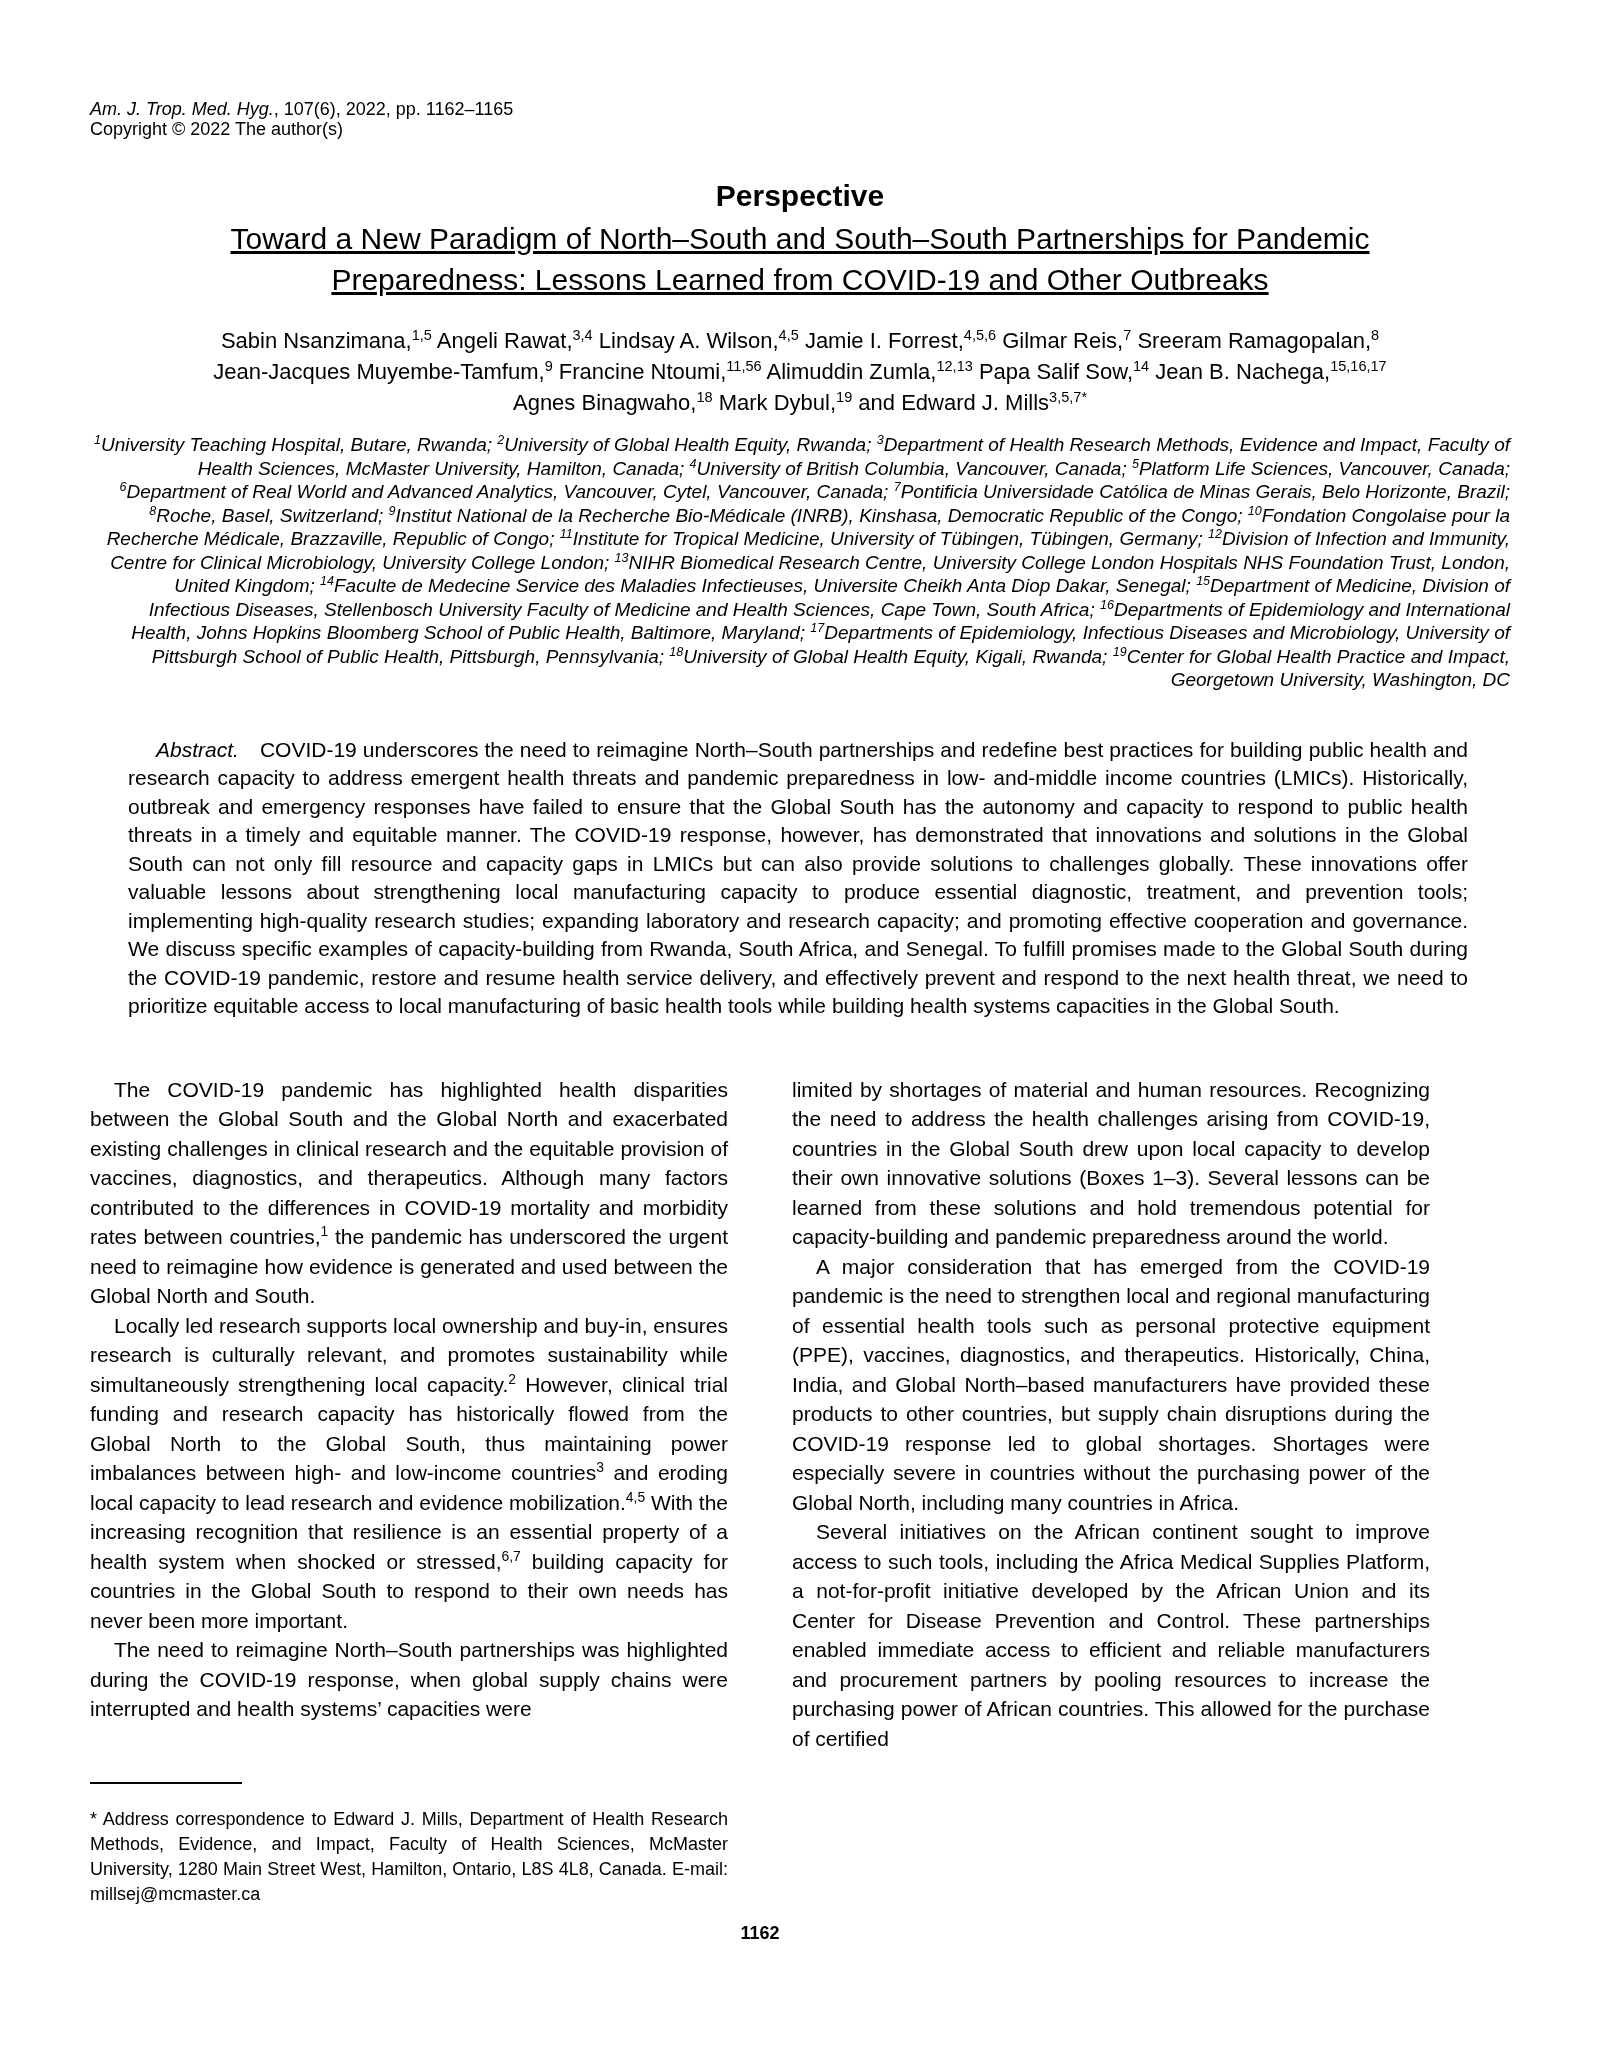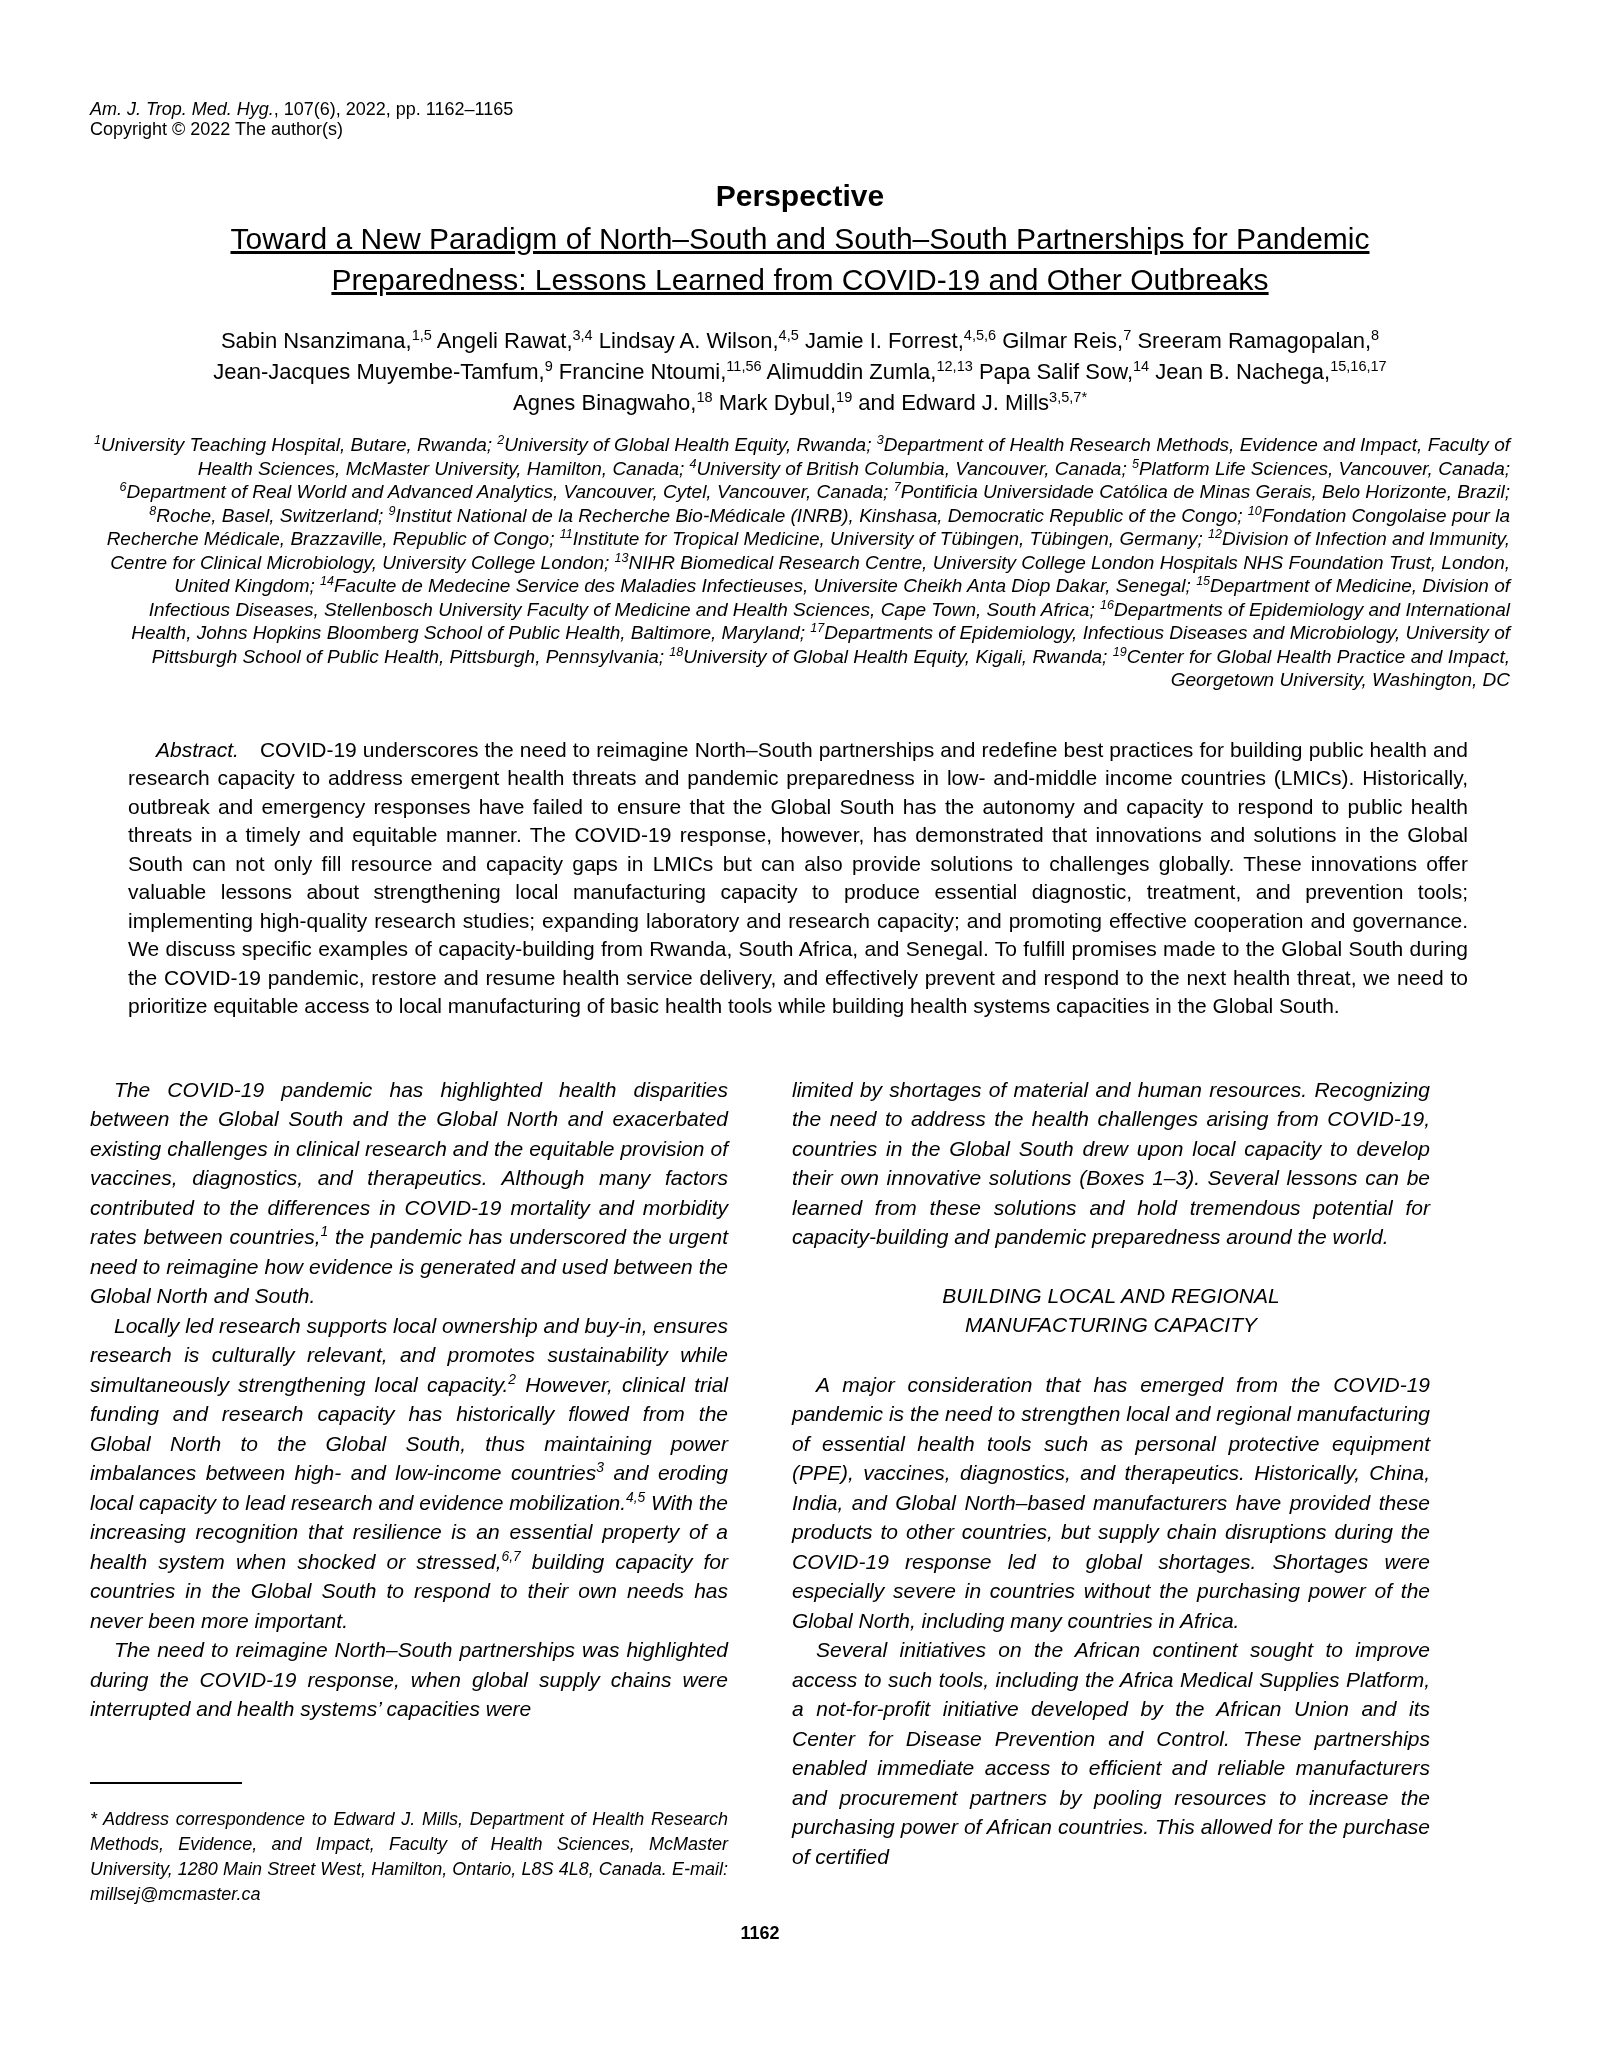--- a/index.html
+++ b/index.html
@@ -58,21 +58,20 @@
     text-indent: 28px;
     font-size: 21px;
     line-height: 28.5px;
   }
   .columns {
     display: flex;
     gap: 64px;
     width: 1340px;
     margin-top: 54px;
     min-height: 832px;
-    font-style: italic;
   }
   .col {
     width: 638px;
     font-size: 21px;
     line-height: 29.5px;
     text-align: justify;
   }
   .left-col { display: flex; flex-direction: column; }
   .body-p { margin: 0; text-indent: 24px; }
   .body-p.no-indent { text-indent: 0; }
@@ -142,21 +141,20 @@
       <p class="body-p">Locally led research supports local ownership and buy-in, ensures research is culturally relevant, and promotes sustainability while simultaneously strengthening local capacity.<sup>2</sup> However, clinical trial funding and research capacity has historically flowed from the Global North to the Global South, thus maintaining power imbalances between high- and low-income countries<sup>3</sup> and eroding local capacity to lead research and evidence mobilization.<sup>4,5</sup> With the increasing recognition that resilience is an essential property of a health system when shocked or stressed,<sup>6,7</sup> building capacity for countries in the Global South to respond to their own needs has never been more important.</p>
       <p class="body-p">The need to reimagine North–South partnerships was highlighted during the COVID-19 response, when global supply chains were interrupted and health systems’ capacities were</p>
       <div class="footnote">
         <div class="footnote-rule"></div>
         <p class="footnote-text">* Address correspondence to Edward J. Mills, Department of Health Research Methods, Evidence, and Impact, Faculty of Health Sciences, McMaster University, 1280 Main Street West, Hamilton, Ontario, L8S 4L8, Canada. E-mail: millsej@mcmaster.ca</p>
       </div>
     </div>
 
     <div class="col right-col">
       <p class="body-p no-indent">limited by shortages of material and human resources. Recognizing the need to address the health challenges arising from COVID-19, countries in the Global South drew upon local capacity to develop their own innovative solutions (Boxes 1–3). Several lessons can be learned from these solutions and hold tremendous potential for capacity-building and pandemic preparedness around the world.</p>
-      <h2 class="section-heading">BUILDING LOCAL AND REGIONAL MANUFACTURING CAPACITY</h2>
       <p class="body-p">A major consideration that has emerged from the COVID-19 pandemic is the need to strengthen local and regional manufacturing of essential health tools such as personal protective equipment (PPE), vaccines, diagnostics, and therapeutics. Historically, China, India, and Global North–based manufacturers have provided these products to other countries, but supply chain disruptions during the COVID-19 response led to global shortages. Shortages were especially severe in countries without the purchasing power of the Global North, including many countries in Africa.</p>
       <p class="body-p">Several initiatives on the African continent sought to improve access to such tools, including the Africa Medical Supplies Platform, a not-for-profit initiative developed by the African Union and its Center for Disease Prevention and Control. These partnerships enabled immediate access to efficient and reliable manufacturers and procurement partners by pooling resources to increase the purchasing power of African countries. This allowed for the purchase of certified</p>
     </div>
 
   </div>
 
   <div class="folio">1162</div>
 
 </div>
 

